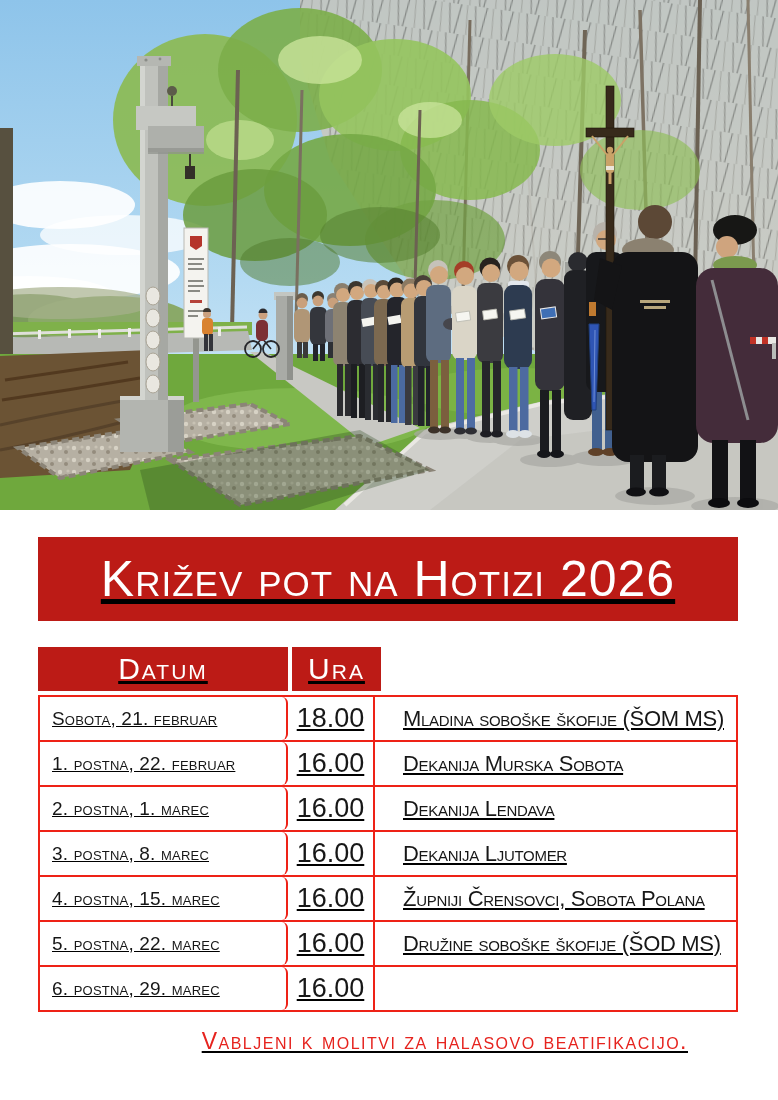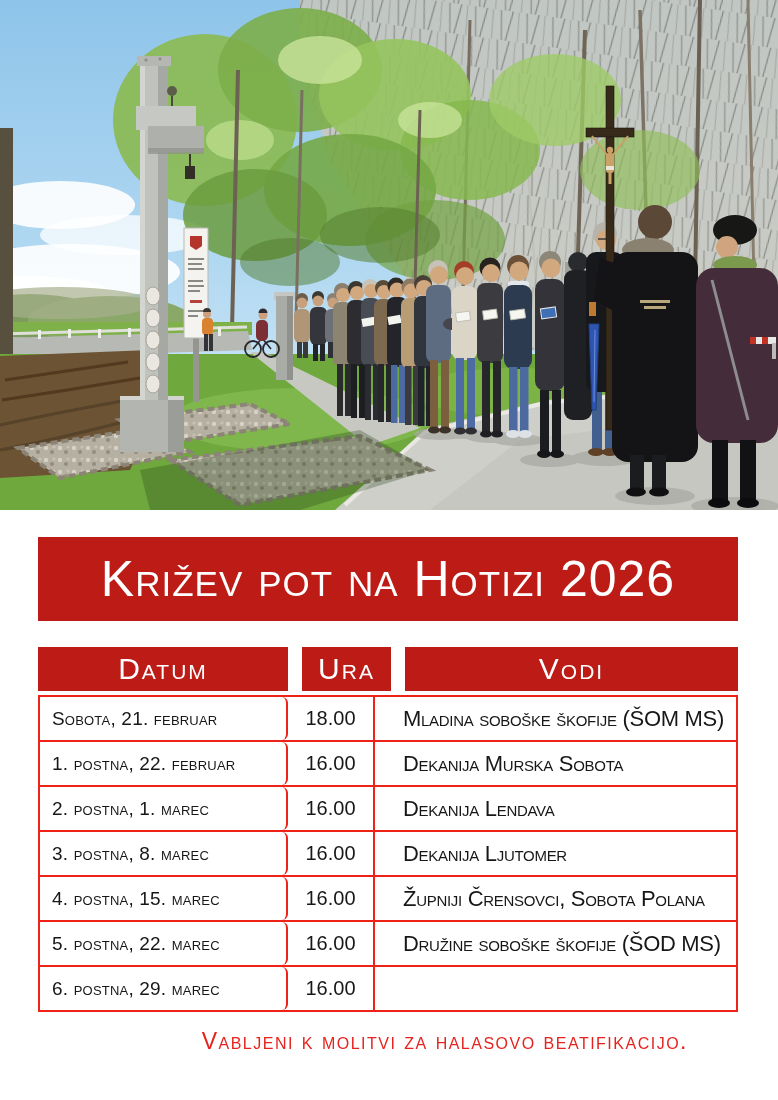--- a/index.html
+++ b/index.html
@@ -3,21 +3,21 @@
 <meta charset="utf-8">
 <style>
   * { box-sizing: border-box; }
   html, body { margin: 0; padding: 0; }
   body {
     width: 778px; height: 1100px;
     background: #ffffff;
     font-family: "Liberation Sans", sans-serif;
     overflow: hidden;
   }
-  .page { width: 688px; height: 1100px; position: relative; }
+  .page { width: 688px; height: 1100px; position: relative; text-decoration: underline; }
 
   .photo-wrap { width: 778px; height: 510px; line-height: 0; }
   .photo-wrap svg { display: block; }
 
   .banner {
     margin: 27px 38px 0 38px;
     width: 700px; height: 84px;
     background: var(--banner-red, #bc1b16);
     display: flex; align-items: center; justify-content: center;
   }
@@ -28,21 +28,21 @@
     font-weight: 400;
     font-variant: small-caps;
     letter-spacing: 1px;
     white-space: nowrap;
   }
 
   .schedule { margin: 26px 38px 0 38px; width: 700px; }
   .thead {
     display: grid;
     grid-template-columns: 250px 89px 1fr;
-    gap: 14px;
+    gap: 4px;
     height: 44px;
     background: #ffffff;
   }
   .th {
     background: var(--banner-red, #bc1b16);
     color: #ffffff;
     font-variant: small-caps;
     font-size: 30px;
     letter-spacing: 2px;
     display: flex; align-items: center; justify-content: center;
@@ -69,21 +69,21 @@
   .td.datum {
     border-right: 2px solid var(--border-red, #ee2217);
     padding-left: 12px;
     font-size: 19px;
     letter-spacing: 0.2px;
     border-radius: 6px;
   }
   .td.ura {
     border-right: 2px solid var(--border-red, #ee2217);
     justify-content: center;
-    font-size: 20px;
+    font-size: 27px;
     text-align: right;
   }
   .td.vodi {
     padding-left: 28px;
     font-size: 22px;
     letter-spacing: -0.3px;
   }
 
   .footer-note {
     margin: 16px 0 0 0;
@@ -458,21 +458,20 @@
   </div>
 
   <div class="banner">
     <h1>Križev pot na Hotizi 2026</h1>
   </div>
 
   <div class="schedule">
     <div class="thead">
       <div class="th">Datum</div>
       <div class="th">Ura</div>
-      <div class="th">Vodi</div>
     </div>
     <div class="tbody">
       <div class="tr">
         <div class="td datum">Sobota, 21. februar</div>
         <div class="td ura">18.00</div>
         <div class="td vodi">Mladina soboške škofije (ŠOM MS)</div>
       </div>
       <div class="tr">
         <div class="td datum">1. postna, 22. februar</div>
         <div class="td ura">16.00</div>

